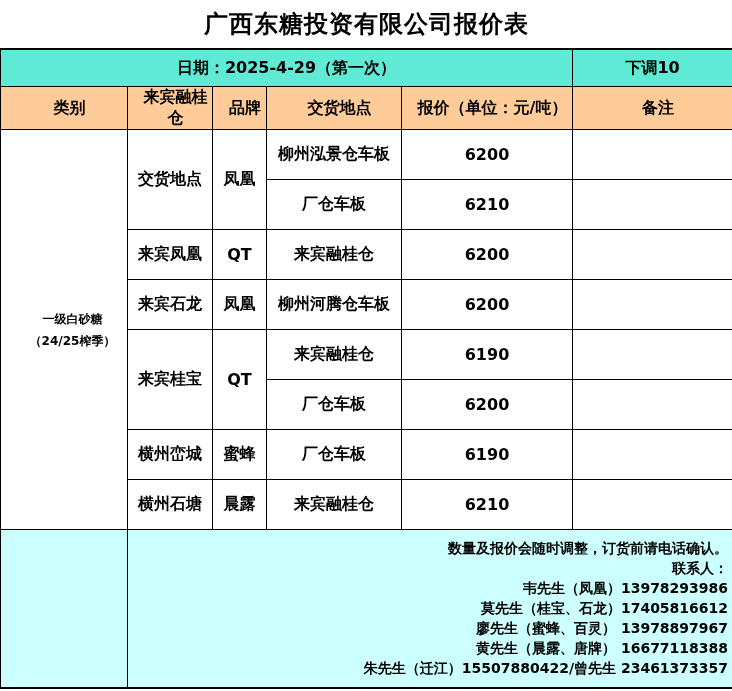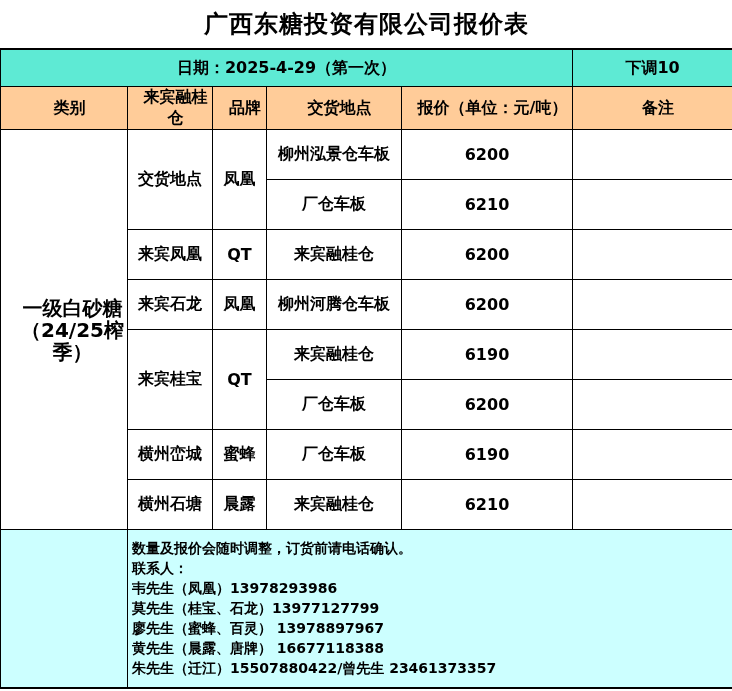--- a/index.html
+++ b/index.html
@@ -6,24 +6,24 @@
   body{width:732px;height:691px;font-family:"DejaVu Sans","Liberation Sans",sans-serif;color:#000;}
   table.quote{border-collapse:collapse;table-layout:fixed;width:732px;}
   td,th{border:1px solid #000;font-weight:bold;text-align:center;vertical-align:middle;
         padding:0;overflow:hidden;font-size:16px;}
   
   .title-cell{border-top:none;border-left:none;border-right:none;border-bottom:2px solid #000;
               height:48px;font-size:24px;background:#ffffff;letter-spacing:1px;}
   .date-row td{background:#5eead4;height:36px;font-size:16px;}
   .header-row th{background:#FFCC99;height:38px;font-size:16px;padding-left:11px;}
   .data-row td{height:49px;background:#ffffff;}
-  .cat-cell{font-size:20px;line-height:22px;padding-left:17px;}
+  .cat-cell{font-size:12px;line-height:22px;padding-left:17px;}
   .price-cell{font-size:16px;}
   .footer-row td{background:#CCFFFF;border-bottom:2px solid #000;}
-  .footer-text{text-align:left;vertical-align:middle;padding:6px 4px 6px 4px;}
+  .footer-text{text-align:right;vertical-align:middle;padding:6px 4px 6px 4px;}
   .footer-text div{font-size:14px;line-height:20px;white-space:nowrap;}
 </style>
 </head>
 <body>
 
 <table class="quote">
   <colgroup>
     <col style="width:127px">
       <col style="width:85px">
       <col style="width:54px">
@@ -107,20 +107,20 @@
     <td class="price-cell">6210</td>
     <td></td>
   </tr>
 
   <tr class="footer-row" style="height:158px;">
     <td></td>
     <td colspan="5" class="footer-text">
       <div>数量及报价会随时调整，订货前请电话确认。</div>
       <div>联系人：</div>
       <div>韦先生（凤凰）13978293986</div>
-      <div>莫先生（桂宝、石龙）13977127799</div>
+      <div>莫先生（桂宝、石龙）17405816612</div>
       <div>廖先生（蜜蜂、百灵） 13978897967</div>
       <div>黄先生（晨露、唐牌） 16677118388</div>
       <div>朱先生（迁江）15507880422/曾先生 23461373357</div>
     </td>
   </tr>
 </tbody>
   </table>
 
 </body></html>

